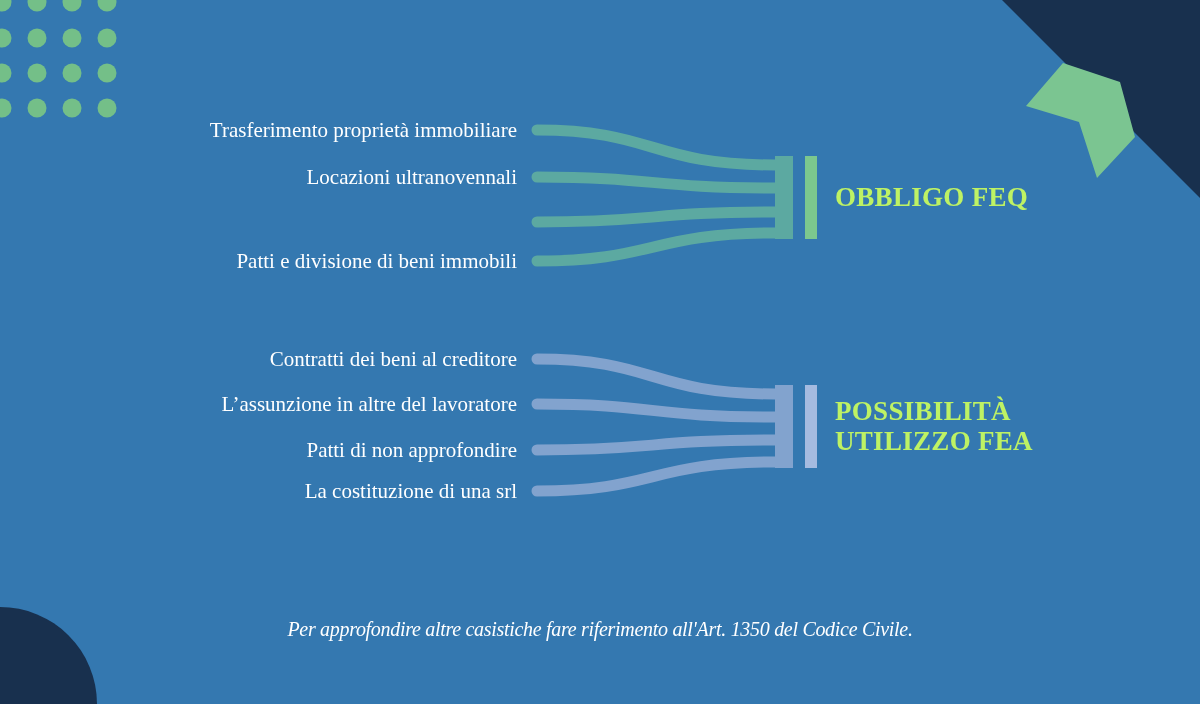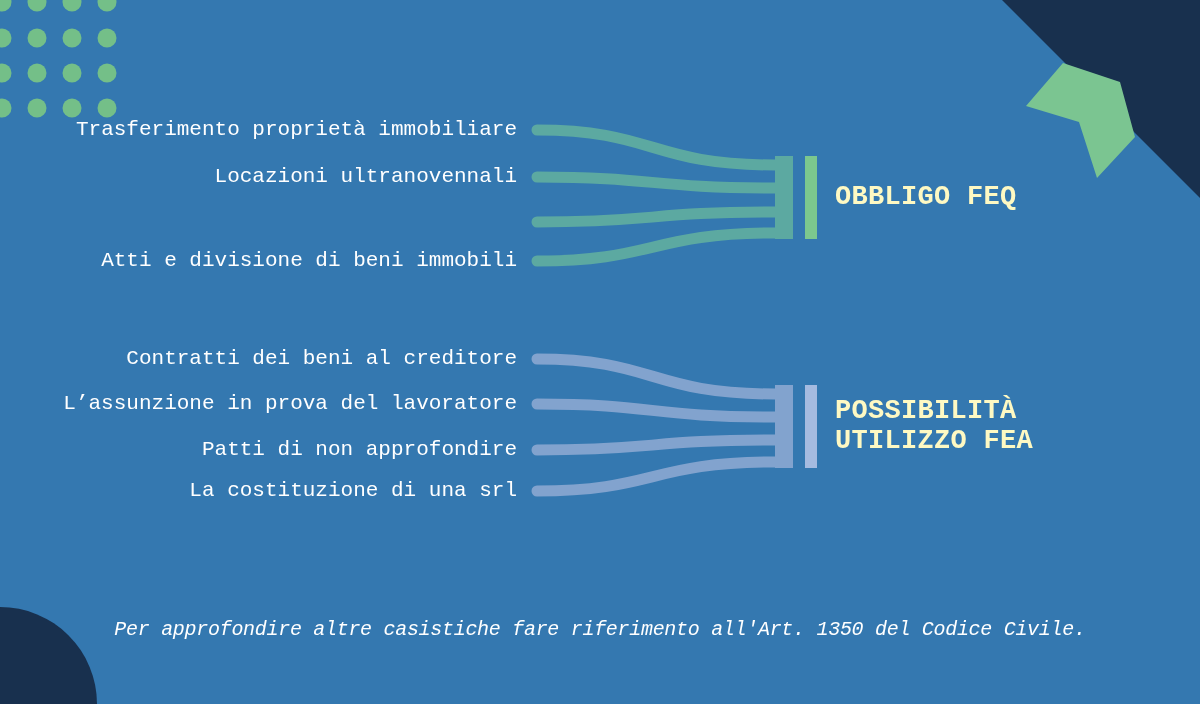--- a/index.html
+++ b/index.html
@@ -6,21 +6,21 @@
     margin: 0;
     padding: 0;
     background: #22496e;
   }
   .canvas {
     position: relative;
     width: 1200px;
     height: 704px;
     overflow: hidden;
     background: #3478B0;
-    font-family: Liberation Mono, monospace;
+    font-family: Liberation Serif, serif;
     color: #FFFFFF;
   }
   .deco-svg, .flow-svg {
     position: absolute;
     left: 0;
     top: 0;
     width: 1200px;
     height: 704px;
   }
   .item-label {
@@ -35,21 +35,21 @@
     color: #FFFFFF;
   }
   .group-heading {
     position: absolute;
     left: 835px;
     font-size: 27px;
     line-height: 30px;
     font-weight: 700;
     letter-spacing: 0.3px;
     white-space: nowrap;
-    color: #fef9c3;
+    color: #bef264;
   }
   .heading-line { display: block; }
   .footer-note {
     position: absolute;
     left: 0;
     top: 618px;
     width: 1200px;
     text-align: center;
     font-size: 20px;
     font-style: italic;
@@ -101,24 +101,24 @@
       <path d="M537,404 C655,404 650,417 775,417"></path>
       <path d="M537,450 C655,450 650,440 775,440"></path>
       <path d="M537,491 C655,491 650,462 775,462"></path>
     </g>
     <rect x="775" y="385" width="18" height="83" fill="#82A3CE"></rect>
     <rect x="805" y="385" width="12" height="83" fill="#A5BBE0"></rect>
   </svg>
 
   <div class="item-label" style="top:117px">Trasferimento proprietà immobiliare</div>
   <div class="item-label" style="top:164px">Locazioni ultranovennali</div>
-  <div class="item-label" style="top:248px">Atti e divisione di beni immobili</div>
+  <div class="item-label" style="top:248px">Patti e divisione di beni immobili</div>
 
   <div class="item-label" style="top:346px">Contratti dei beni al creditore</div>
-  <div class="item-label" style="top:391px">L’assunzione in prova del lavoratore</div>
+  <div class="item-label" style="top:391px">L’assunzione in altre del lavoratore</div>
   <div class="item-label" style="top:437px">Patti di non approfondire</div>
   <div class="item-label" style="top:478px">La costituzione di una srl</div>
 
   <div class="group-heading" style="top:182px">OBBLIGO FEQ</div>
   <div class="group-heading" style="top:396px">
     <span class="heading-line">POSSIBILITÀ</span>
     <span class="heading-line">UTILIZZO FEA</span>
   </div>
 
   <div class="footer-note">Per approfondire altre casistiche fare riferimento all'Art. 1350 del Codice Civile.</div>

